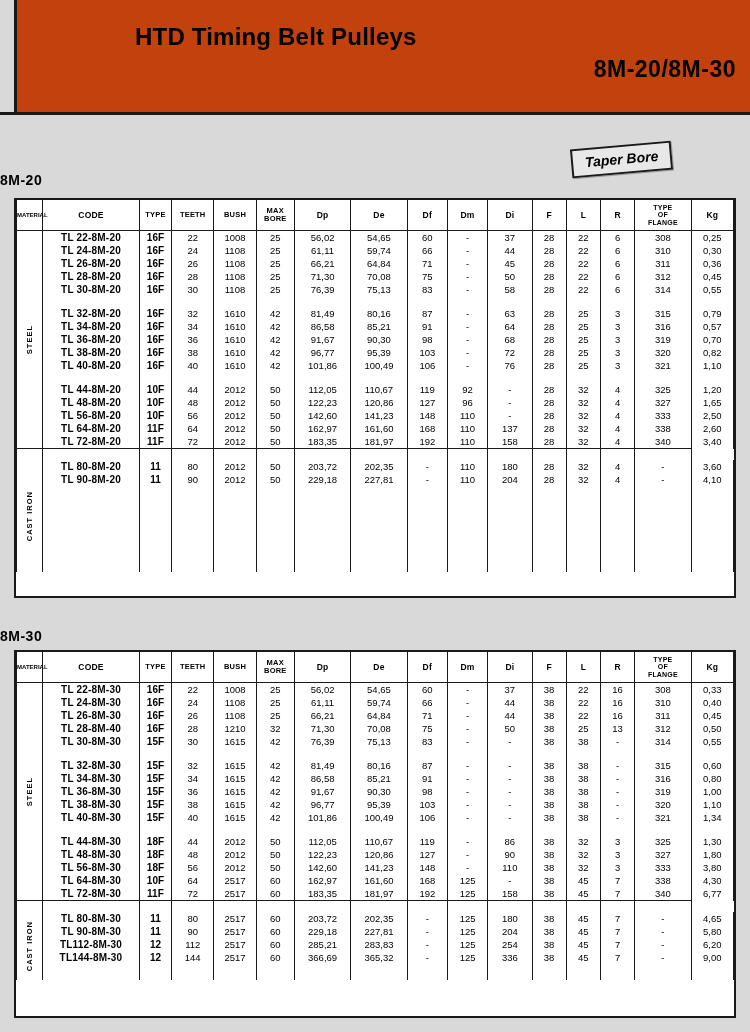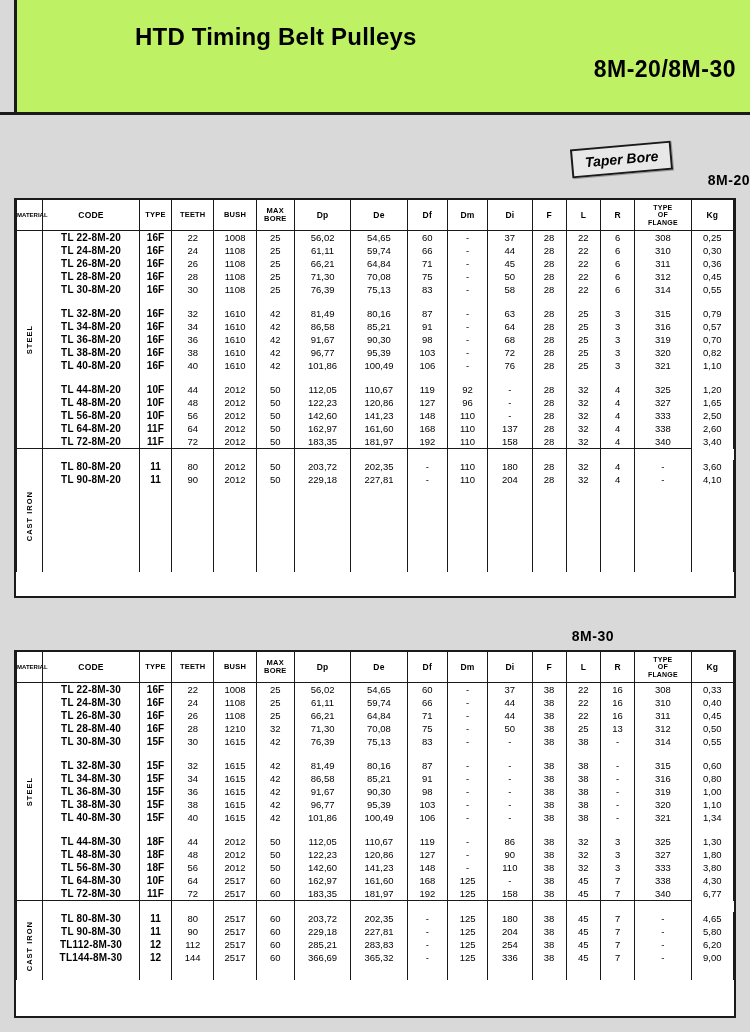--- a/index.html
+++ b/index.html
@@ -13,21 +13,21 @@
     font-family: "Liberation Sans", sans-serif;
     color: #000;
     position: relative;
     overflow: hidden;
   }
 
   
   .header {
     position: relative;
     height: 112px;
-    background: #bef264;
+    background: #c2410c;
     border-bottom: 3px solid #1a1a1a;
   }
   .header-bar-left {
     position: absolute;
     left: 0; top: 0;
     width: 14px; height: 112px;
     background: #d9d9d9;
     border-right: 3px solid #1a1a1a;
   }
   .header-title {
@@ -60,21 +60,21 @@
     padding: 4px 12px 5px 12px;
     font-size: 14px;
     font-weight: bold;
     font-style: italic;
     transform: rotate(-5deg);
     box-shadow: 1px 1px 0 #9a9a9a;
   }
 
   
   .section-title {
-    text-align: right;
+    text-align: left;
     font-size: 14px;
     font-weight: bold;
     letter-spacing: 0.5px;
   }
   .sec1-title { position: absolute; top: 172px; left: 0; width: 750px; }
   .sec2-title { position: absolute; top: 628px; left: 0; width: 614px; }
 
   .table-wrap {
     position: absolute;
     left: 14px;

